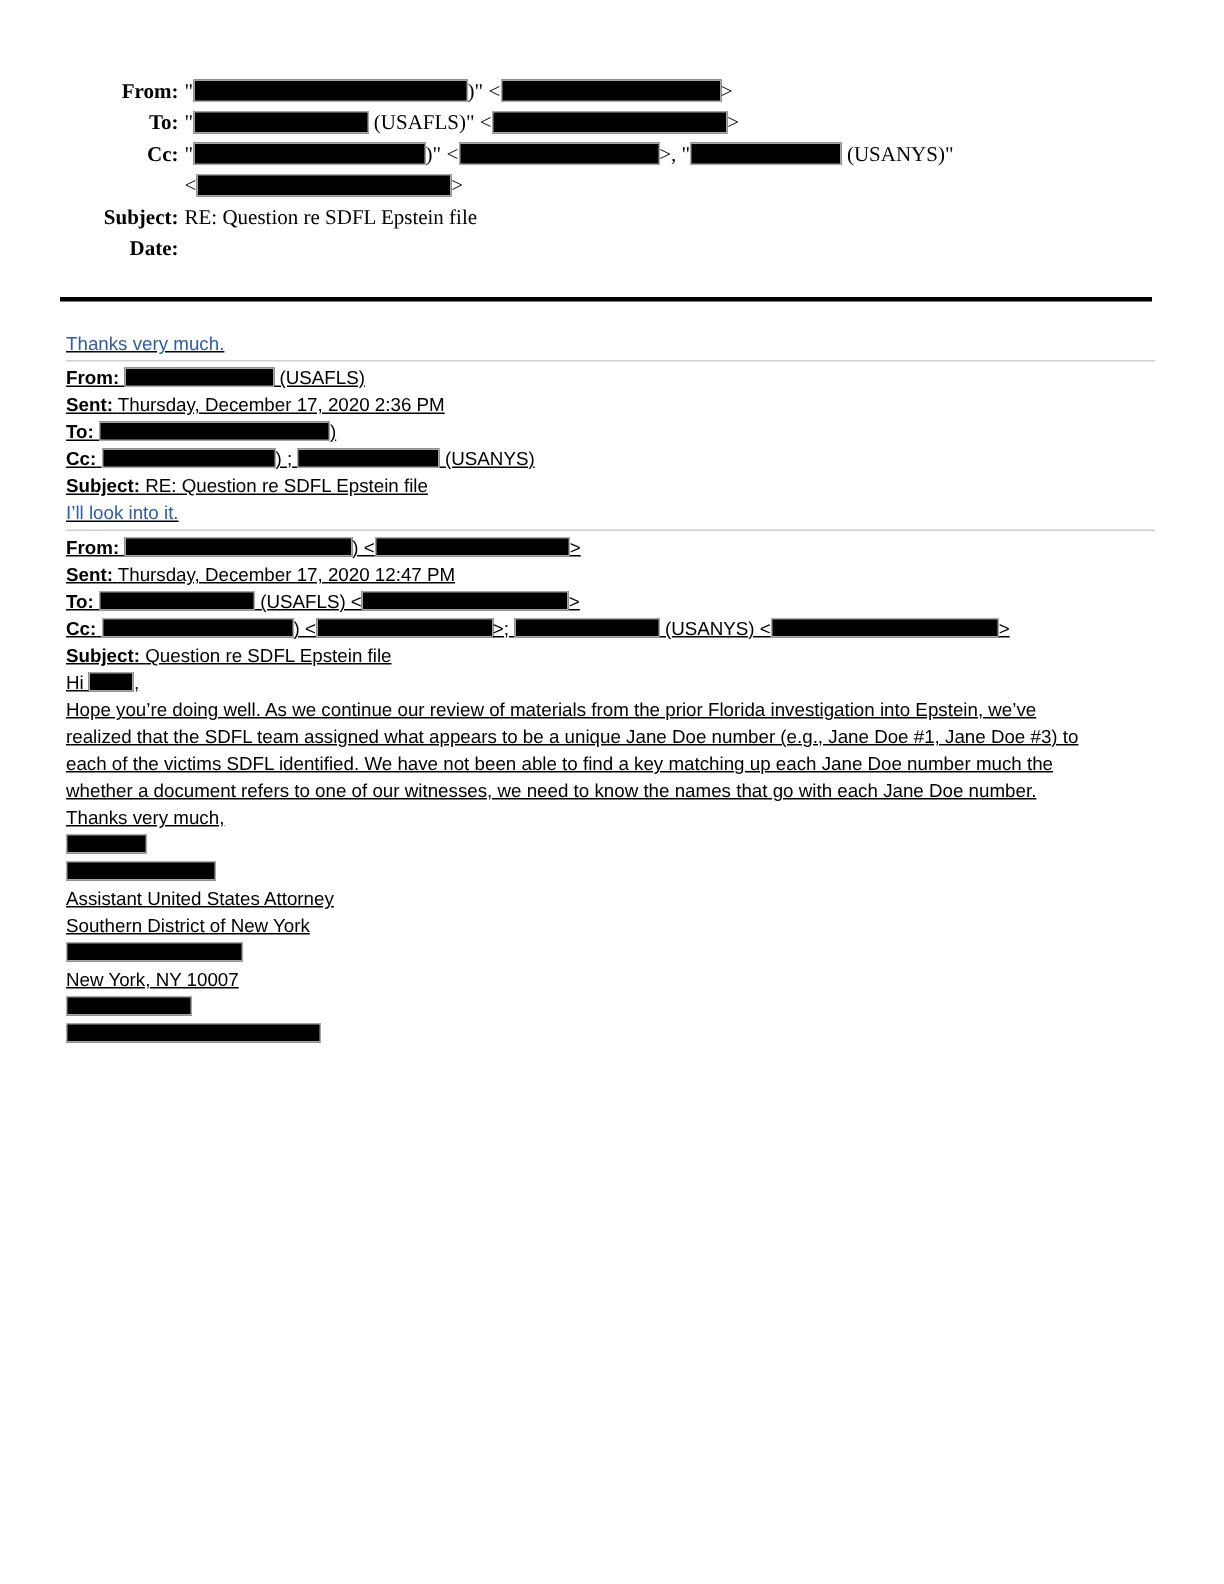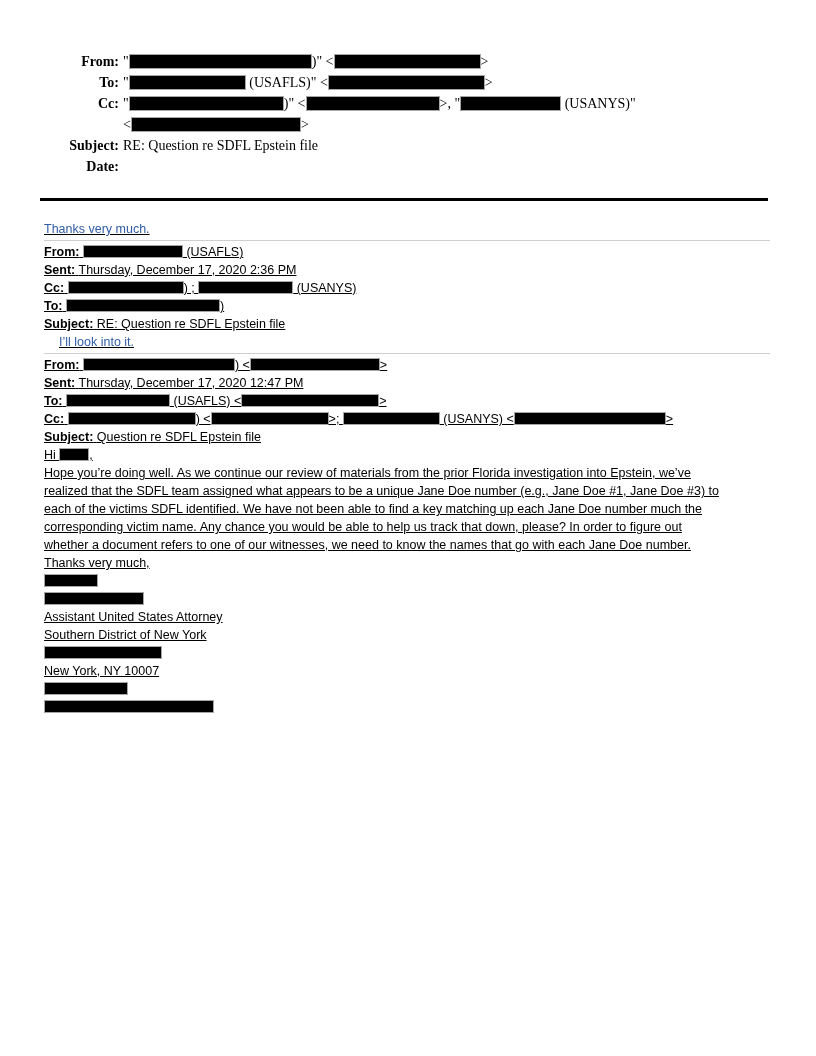--- a/index.html
+++ b/index.html
@@ -54,39 +54,38 @@
     </div>
 
   <hr class="thick-rule">
 
   <div class="sans">
     <div class="reply blue" style="color: rgb(46, 92, 166);">Thanks very much.</div>
     <hr class="sep">
     <div>
         <div class="qrow"><span class="qlabel">From:</span> <span class="redaction" style="width: 100px; background: rgb(0, 0, 0);"></span><span> (USAFLS)</span></div>
         <div class="qrow"><span class="qlabel">Sent:</span> <span>Thursday, December 17, 2020 2:36 PM</span></div>
+        <div class="qrow"><span class="qlabel">To:</span> <span class="redaction" style="width: 154px; background: rgb(0, 0, 0);"></span><span>)</span></div>
         <div class="qrow"><span class="qlabel">Cc:</span> <span class="redaction" style="width: 116px; background: rgb(0, 0, 0);"></span><span>) ; </span><span class="redaction" style="width: 95px; background: rgb(0, 0, 0);"></span><span> (USANYS)</span></div>
-        <div class="qrow"><span class="qlabel">To:</span> <span class="redaction" style="width: 154px; background: rgb(0, 0, 0);"></span><span>)</span></div>
         <div class="qrow"><span class="qlabel">Subject:</span> <span>RE: Question re SDFL Epstein file</span></div>
       </div>
-    <div class="blue" style="color: rgb(46, 92, 166); margin-left: 15px;">I’ll look into it.</div>
+    <div class="blue" style="color: rgb(46, 92, 166);">I’ll look into it.</div>
     <hr class="sep">
     <div>
         <div class="qrow"><span class="qlabel">From:</span> <span class="redaction" style="width: 152px; background: rgb(0, 0, 0);"></span><span>) &lt;</span><span class="redaction" style="width: 130px; background: rgb(0, 0, 0);"></span><span>&gt;</span></div>
         <div class="qrow"><span class="qlabel">Sent:</span> <span>Thursday, December 17, 2020 12:47 PM</span></div>
         <div class="qrow"><span class="qlabel">To:</span> <span class="redaction" style="width: 104px; background: rgb(0, 0, 0);"></span><span> (USAFLS) &lt;</span><span class="redaction" style="width: 138px; background: rgb(0, 0, 0);"></span><span>&gt;</span></div>
         <div class="qrow"><span class="qlabel">Cc:</span> <span class="redaction" style="width: 128px; background: rgb(0, 0, 0);"></span><span>) &lt;</span><span class="redaction" style="width: 118px; background: rgb(0, 0, 0);"></span><span>&gt;; </span><span class="redaction" style="width: 97px; background: rgb(0, 0, 0);"></span><span> (USANYS) &lt;</span><span class="redaction" style="width: 152px; background: rgb(0, 0, 0);"></span><span>&gt;</span></div>
         <div class="qrow"><span class="qlabel">Subject:</span> <span>Question re SDFL Epstein file</span></div>
       </div>
     <div class="greeting"><span>Hi </span><span class="redaction" style="width: 30px; background: rgb(0, 0, 0);"></span><span>,</span></div>
     <div>
         <div class="body-line">Hope you’re doing well. As we continue our review of materials from the prior Florida investigation into Epstein, we’ve</div>
         <div class="body-line">realized that the SDFL team assigned what appears to be a unique Jane Doe number (e.g., Jane Doe #1, Jane Doe #3) to</div>
         <div class="body-line">each of the victims SDFL identified. We have not been able to find a key matching up each Jane Doe number much the</div>
-        <div class="body-line">corresponding victim name. Any chance you would be able to help us track that down, please? In order to figure out</div>
         <div class="body-line">whether a document refers to one of our witnesses, we need to know the names that go with each Jane Doe number.</div>
         <div class="body-line">Thanks very much,</div>
       </div>
     <div>
         <div class="sig-line"><span class="redaction" style="width: 54px; background: rgb(0, 0, 0);"></span></div>
         <div class="sig-line"><span class="redaction" style="width: 100px; background: rgb(0, 0, 0);"></span></div>
         <div class="sig-line"><span>Assistant United States Attorney</span></div>
         <div class="sig-line"><span>Southern District of New York</span></div>
         <div class="sig-line"><span class="redaction" style="width: 118px; background: rgb(0, 0, 0);"></span></div>
         <div class="sig-line"><span>New York, NY 10007</span></div>

